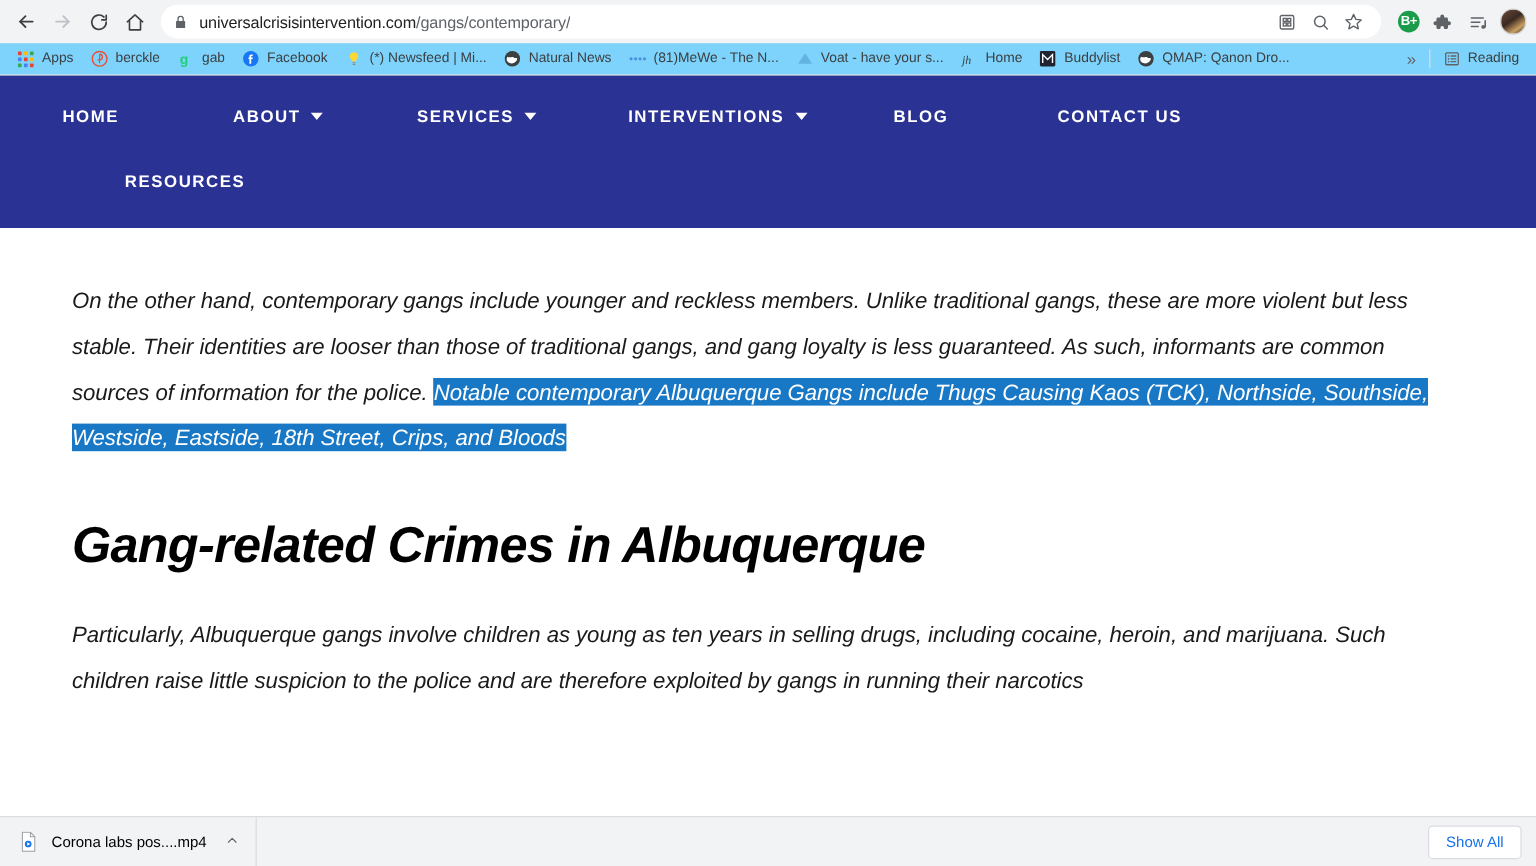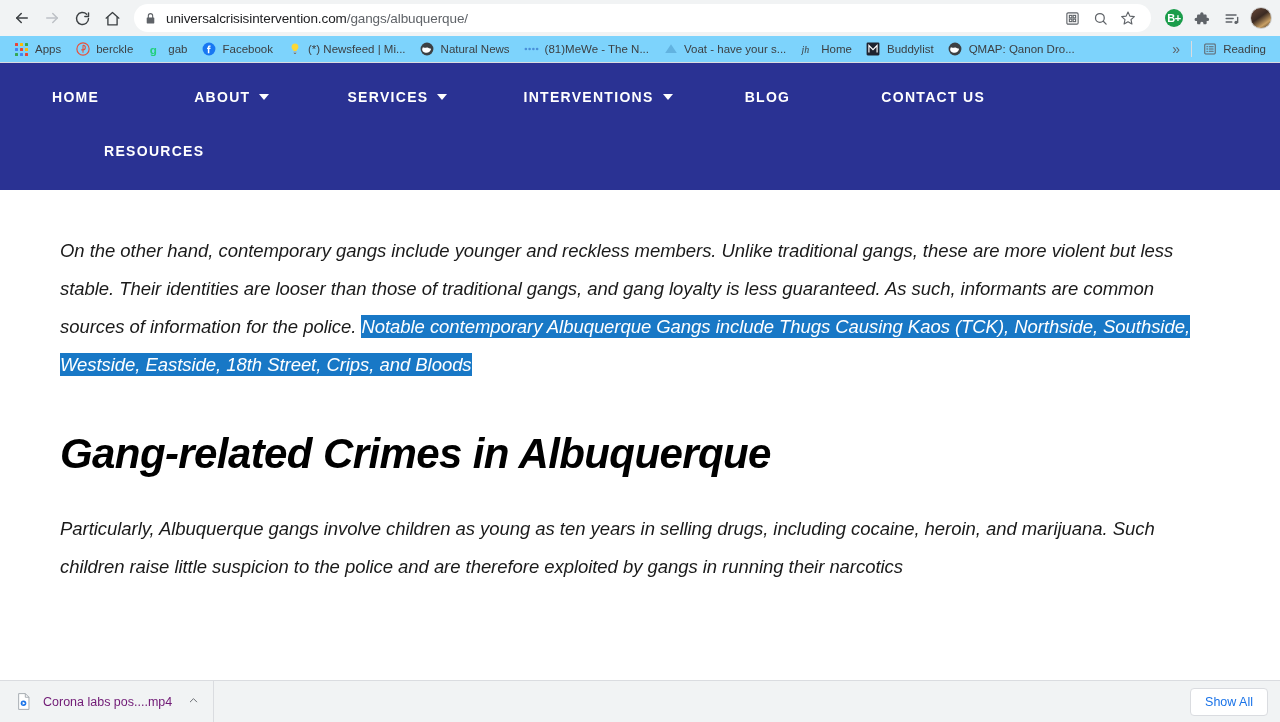--- a/index.html
+++ b/index.html
@@ -247,21 +247,21 @@
   }
 
   .dl-item {
     display: flex;
     align-items: center;
     gap: 12px;
     padding: 0 14px 0 4px;
     height: 42px;
     border-right: 1px solid #dadce0;
   }
-  .dl-name { font-size: 12.5px; color: #701a75; white-space: nowrap; }
+  .dl-name { font-size: 12.5px; color: #000000; white-space: nowrap; }
   .dl-chevron { color: #5f6368; font-size: 11px; margin-left: 4px; }
 
   .shelf-spacer { flex: 1 1 auto; }
 
   .show-all {
     font-size: 12.5px;
     color: #1a73e8;
     background: #ffffff;
     border: 1px solid #dadce0;
     border-radius: 4px;
@@ -310,21 +310,21 @@
           <path d="M5.5 10.5V21h13V10.5"></path>
       </svg>
     </div>
 
     <div class="omnibox">
       <span class="lock-icon">
         <svg width="13" height="13" viewBox="0 0 24 24" fill="#5f6368">
           <path d="M12 2a5 5 0 0 0-5 5v3H6a1 1 0 0 0-1 1v9a1 1 0 0 0 1 1h12a1 1 0 0 0 1-1v-9a1 1 0 0 0-1-1h-1V7a5 5 0 0 0-5-5zm0 2a3 3 0 0 1 3 3v3H9V7a3 3 0 0 1 3-3z"></path>
         </svg>
       </span>
-      <span class="url-text"><span>universalcrisisintervention.com</span><span class="url-path">/gangs/albuquerque/</span></span>
+      <span class="url-text"><span>universalcrisisintervention.com</span><span class="url-path">/gangs/contemporary/</span></span>
 
       <span class="omni-actions">
         <span class="omni-icon">
           <svg width="15" height="15" viewBox="0 0 24 24" fill="none" stroke="#5f6368" stroke-width="1.8">
             <rect x="3" y="3" width="18" height="18" rx="2"></rect>
             <rect x="7" y="7" width="4" height="4"></rect>
               <rect x="13" y="7" width="4" height="4"></rect>
             <rect x="7" y="13" width="4" height="4"></rect>
               <rect x="13" y="13" width="4" height="4"></rect>
           </svg>

